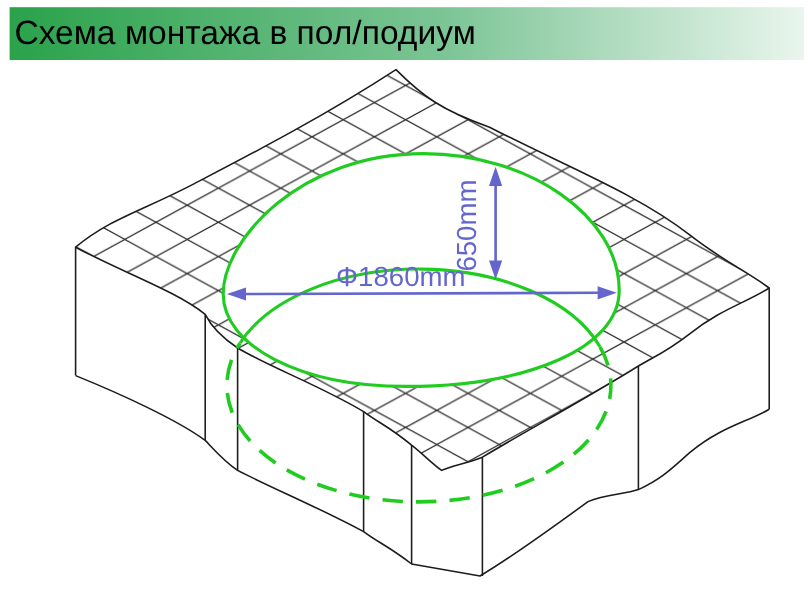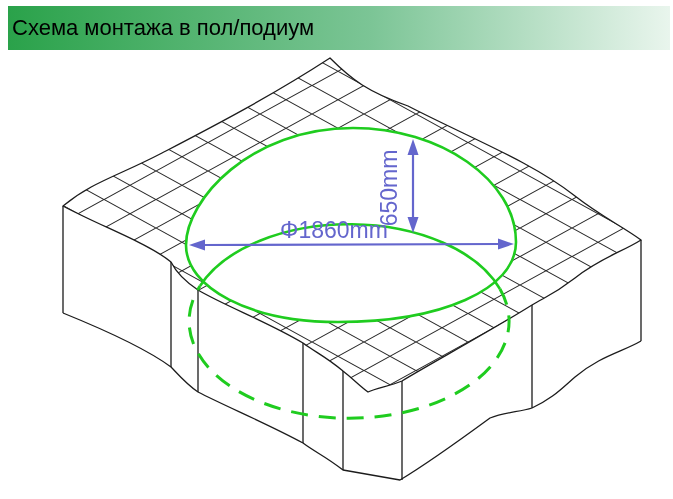--- a/index.html
+++ b/index.html
@@ -9,21 +9,21 @@
     font-family:"Liberation Sans", sans-serif;
   }
   .header-bar{
     position:absolute;left:8px;top:6px;right:3px;height:44px;
     background:linear-gradient(90deg,var(--header-green-left,#2aa24a) 0%,
                                        var(--header-green-mid,#7cc596) 55%,
                                        var(--header-green-right,#e9f5ed) 100%);
     display:flex;align-items:center;
   }
   .header-title{
-    font-size:22px;line-height:44px;color:#000;padding-left:4px;
+    font-size:28px;line-height:44px;color:#000;padding-left:4px;
     white-space:nowrap;letter-spacing:0px;
   }
   .drawing{position:absolute;left:0;top:0;width:673px;height:499px;}
   .outline{fill:none;stroke:var(--line-black,#1c1c1c);stroke-width:1.3;stroke-linejoin:round;}
   .hatch-fill{fill:url(#hatch);stroke:none;fill-rule:evenodd;}
   .green-solid{fill:none;stroke:var(--circle-green,#1fcc1f);stroke-width:2.6;}
   .green-dashed{fill:none;stroke:var(--circle-green,#1fcc1f);stroke-width:3;stroke-dasharray:17 11;stroke-linecap:butt;}
   .dim-line{stroke:var(--dimension-blue,#6466cd);stroke-width:2.2;fill:none;}
   .dim-head{fill:var(--dimension-blue,#6466cd);stroke:none;}
   .dim-text{fill:var(--dimension-blue,#6466cd);font-size:23px;font-family:"Liberation Sans",sans-serif;}

